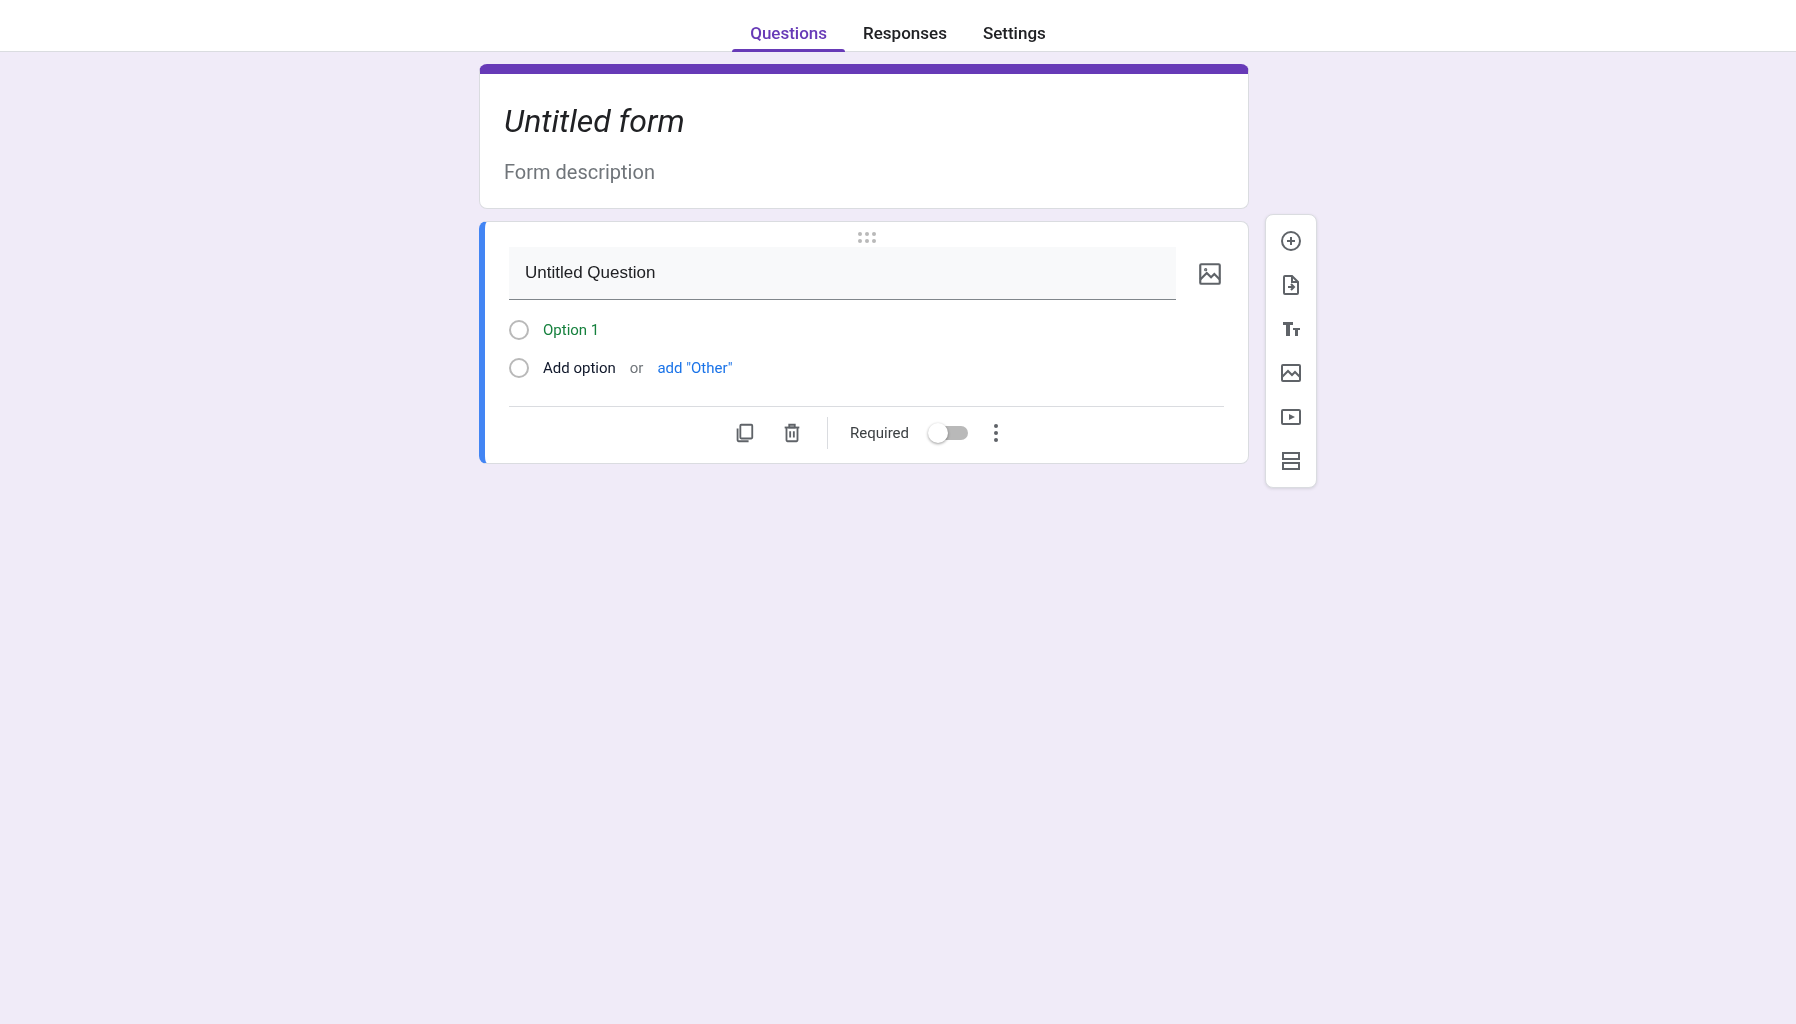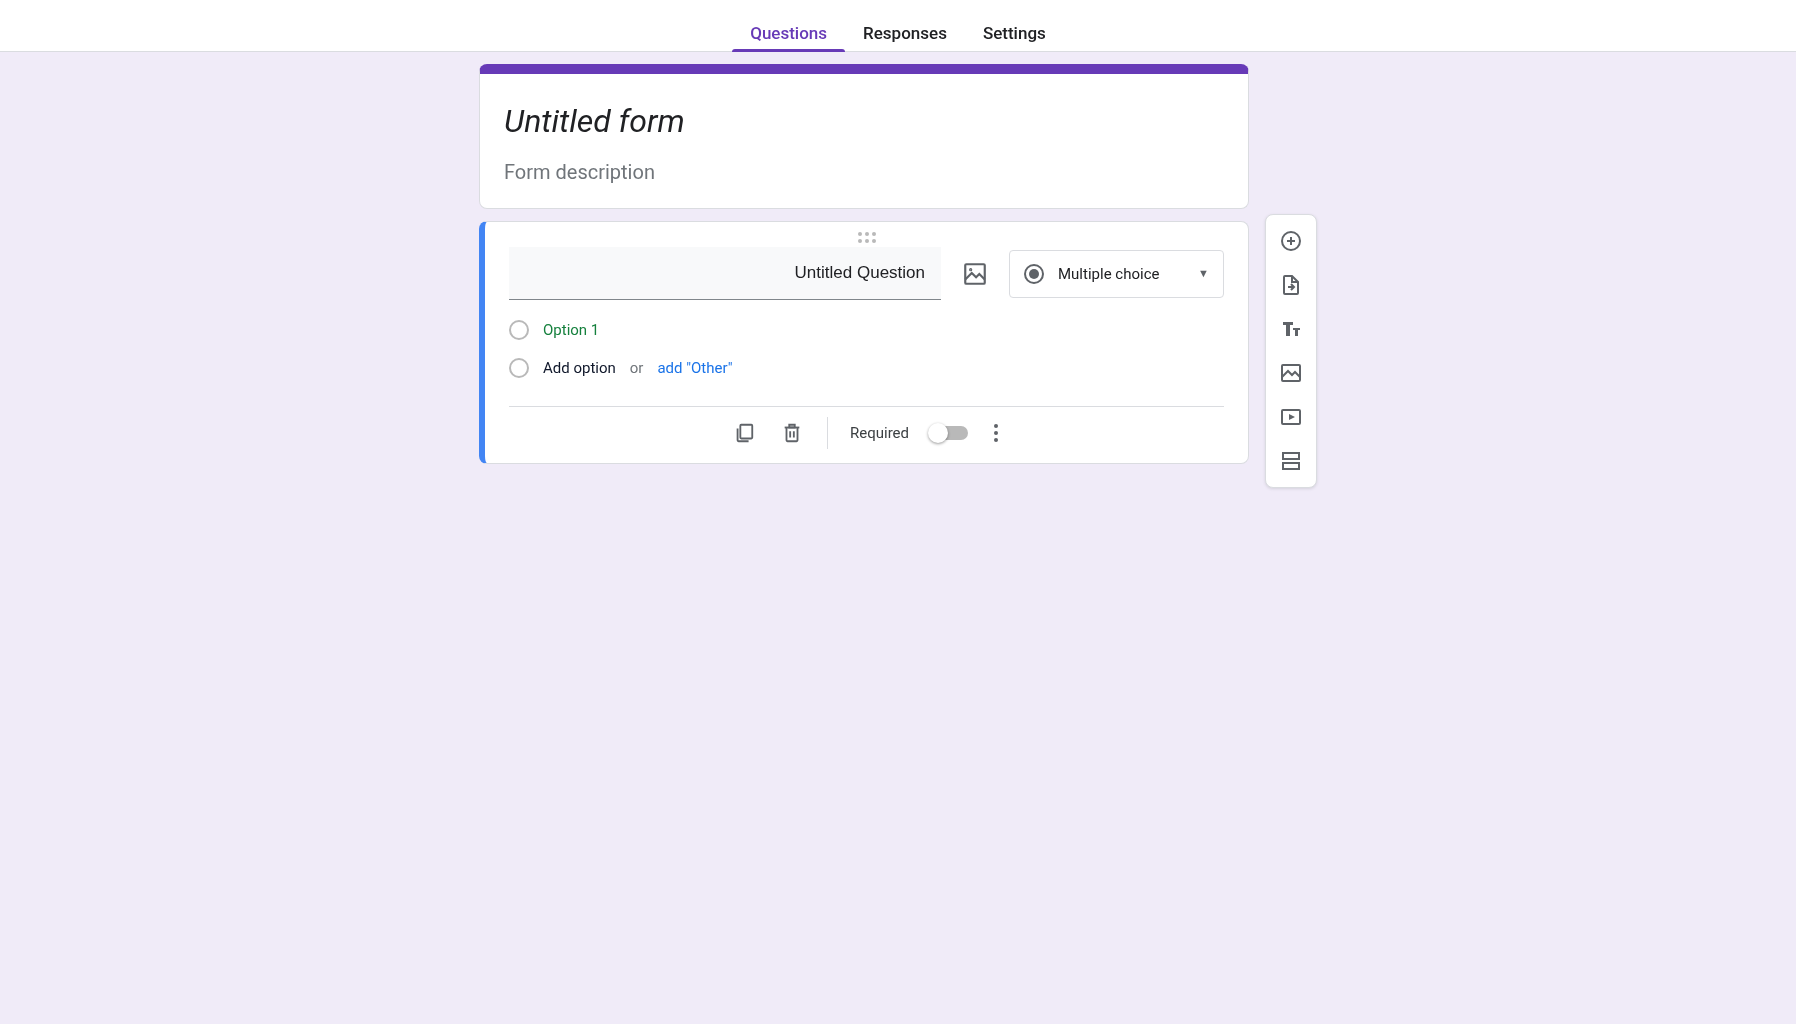--- a/index.html
+++ b/index.html
@@ -108,21 +108,20 @@
   }
   .question-title-input {
     flex: 1;
     background: #f8f9fa;
     border: none;
     border-bottom: 1px solid #80868b;
     padding: 16px;
     font-size: 17px;
     color: #202124;
     outline: none;
-    text-align: right;
   }
   .image-icon-btn {
     width: 28px; height: 28px;
     display: flex; align-items: center; justify-content: center;
     cursor: pointer;
     color: #5f6368;
   }
   .type-select {
     border: 1px solid #dadce0;
     border-radius: 4px;
@@ -262,25 +261,20 @@
 
       <div class="question-top-row">
         <input class="question-title-input" value="Untitled Question" style="">
         <div class="image-icon-btn">
           <svg width="26" height="26" viewBox="0 0 24 24" fill="none" stroke="currentColor" stroke-width="2">
             <rect x="3" y="3" width="18" height="18" rx="1"></rect>
             <path d="M3 17 L9 11 L13 15 L16 12 L21 17" fill="none"></path>
             <circle cx="8" cy="8" r="0.5" fill="currentColor"></circle>
           </svg>
         </div>
-        <div class="type-select">
-          <div class="radio-filled"></div>
-          <div class="label">Multiple choice</div>
-          <div class="dropdown-arrow">▼</div>
-        </div>
       </div>
 
       <div class="options">
         <div class="option-row">
           <div class="radio-empty"></div>
           <span class="option-text">Option 1</span>
         </div>
         <div class="option-row">
           <div class="radio-empty"></div>
           <span class="add-option-text">Add option</span>

